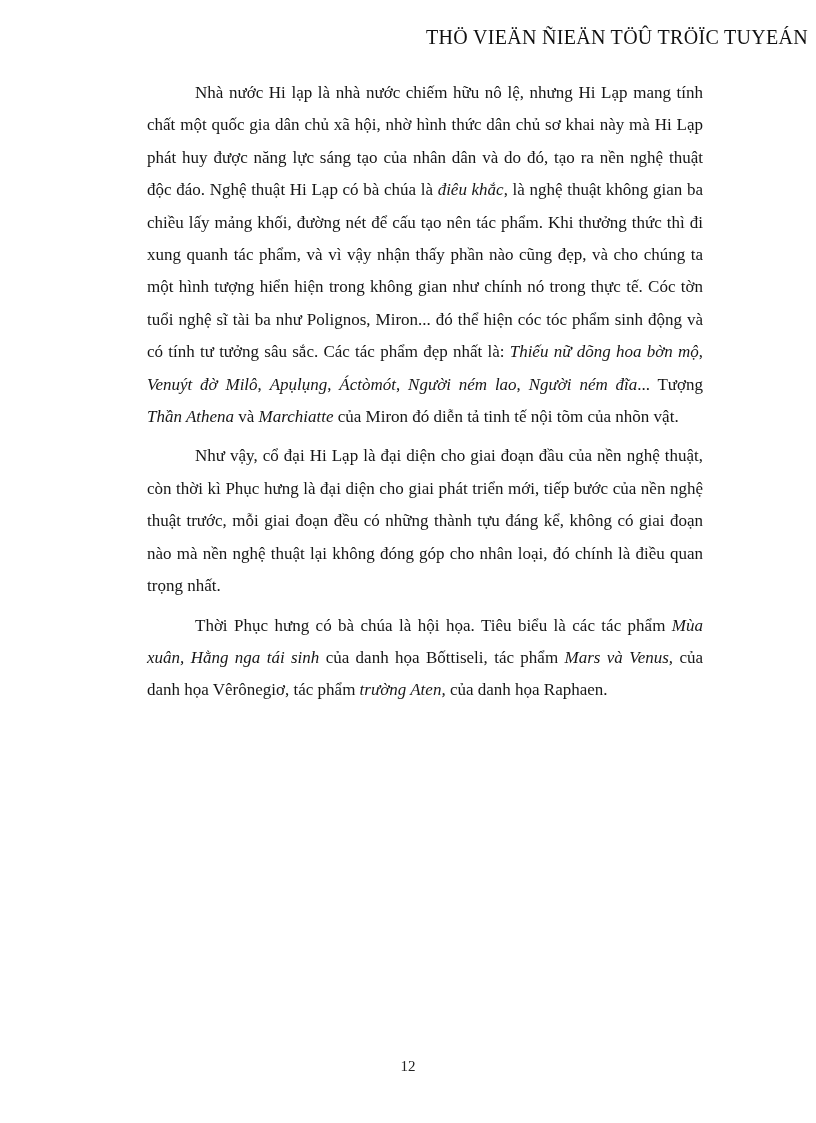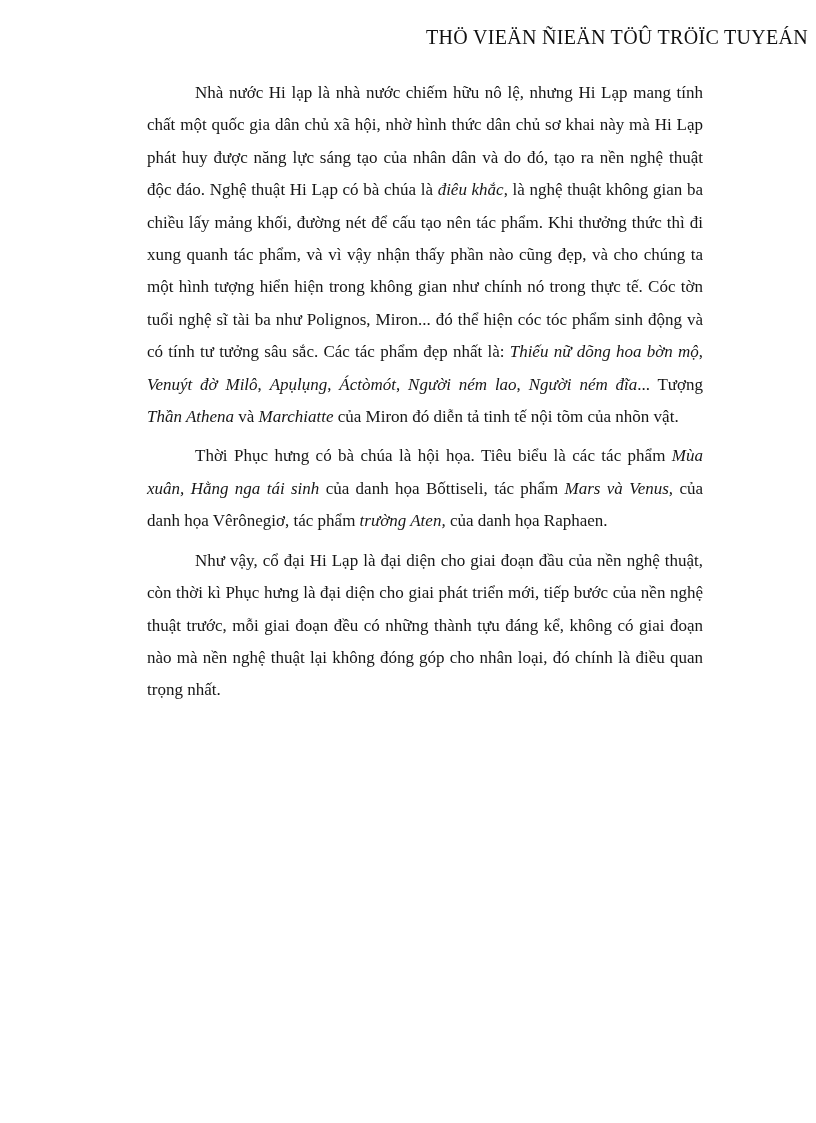--- a/index.html
+++ b/index.html
@@ -56,18 +56,21 @@
 <body>
 
 <div class="page">
 
   <div class="header">
     <span>THÖ VIEÄN ÑIEÄN TÖÛ TRÖÏC TUYEÁN</span>
   </div>
 
   <div class="content">
     <p><span>Nhà nước Hi lạp là nhà nước chiếm hữu nô lệ, nhưng Hi Lạp mang tính chất một quốc gia dân chủ xã hội, nhờ hình thức dân chủ sơ khai này mà Hi Lạp phát huy được năng lực sáng tạo của nhân dân và do đó, tạo ra nền nghệ thuật độc đáo. Nghệ thuật Hi Lạp có bà chúa là </span><span class="italic">điêu khắc</span><span>, là nghệ thuật không gian ba chiều lấy mảng khối, đường nét để cấu tạo nên tác phẩm. Khi thưởng thức thì đi xung quanh tác phẩm, và vì vậy nhận thấy phần nào cũng đẹp, và cho chúng ta một hình tượng hiển hiện trong không gian như chính nó trong thực tế. Cóc tờn tuổi nghệ sĩ tài ba như Polignos, Miron... đó thể hiện cóc tóc phẩm sinh động và có tính tư tưởng sâu sắc. Các  tác  phẩm đẹp nhất là: </span><span class="italic">Thiếu nữ dõng hoa bờn mộ</span><span>, </span><span class="italic">Venuýt đờ Milô</span><span>, </span><span class="italic">Apụlụng</span><span>, </span><span class="italic">Áctòmót</span><span>, </span><span class="italic">Người ném lao</span><span>, </span><span class="italic">Người ném đĩa</span><span>...  Tượng </span><span class="italic">Thần Athena</span><span> và </span><span class="italic">Marchiatte</span><span> của Miron đó diễn tả tinh tế nội tõm của nhõn vật.</span></p>
+    <p><span>Như vậy, cổ đại Hi Lạp là đại diện cho giai đoạn đầu của nền nghệ thuật, còn thời kì Phục hưng là đại diện cho giai phát triển mới, tiếp bước của nền nghệ thuật trước, mỗi giai đoạn đều có những thành tựu đáng kể,  không có  giai đoạn nào mà nền nghệ thuật lại không đóng góp cho nhân loại, đó chính là điều quan trọng nhất.</span></p>
     <p><span>Thời Phục hưng có bà chúa là hội họa. Tiêu biểu là các tác phẩm </span><span class="italic">Mùa xuân, Hằng nga tái sinh</span><span> của danh họa Bốttiseli, tác phẩm  </span><span class="italic">Mars và Venus,</span><span> của danh họa Vêrônegiơ, tác phẩm </span><span class="italic">trường Aten,</span><span> của danh họa Raphaen.</span></p>
-    <p><span>Như vậy, cổ đại Hi Lạp là đại diện cho giai đoạn đầu của nền nghệ thuật, còn thời kì Phục hưng là đại diện cho giai phát triển mới, tiếp bước của nền nghệ thuật trước, mỗi giai đoạn đều có những thành tựu đáng kể,  không có  giai đoạn nào mà nền nghệ thuật lại không đóng góp cho nhân loại, đó chính là điều quan trọng nhất.</span></p>
   </div>
 
+  <div class="footer">
+    <span>12</span>
+  </div>
 
 </div>
 
 </body></html>

